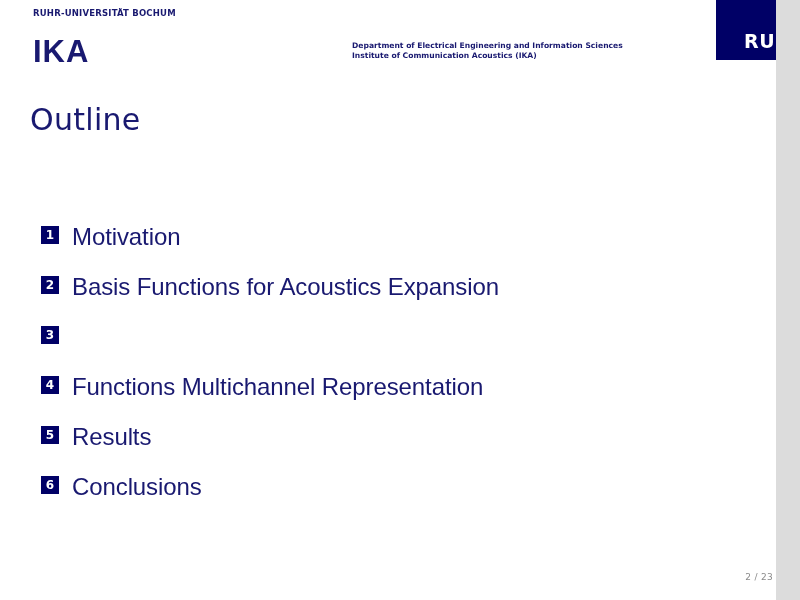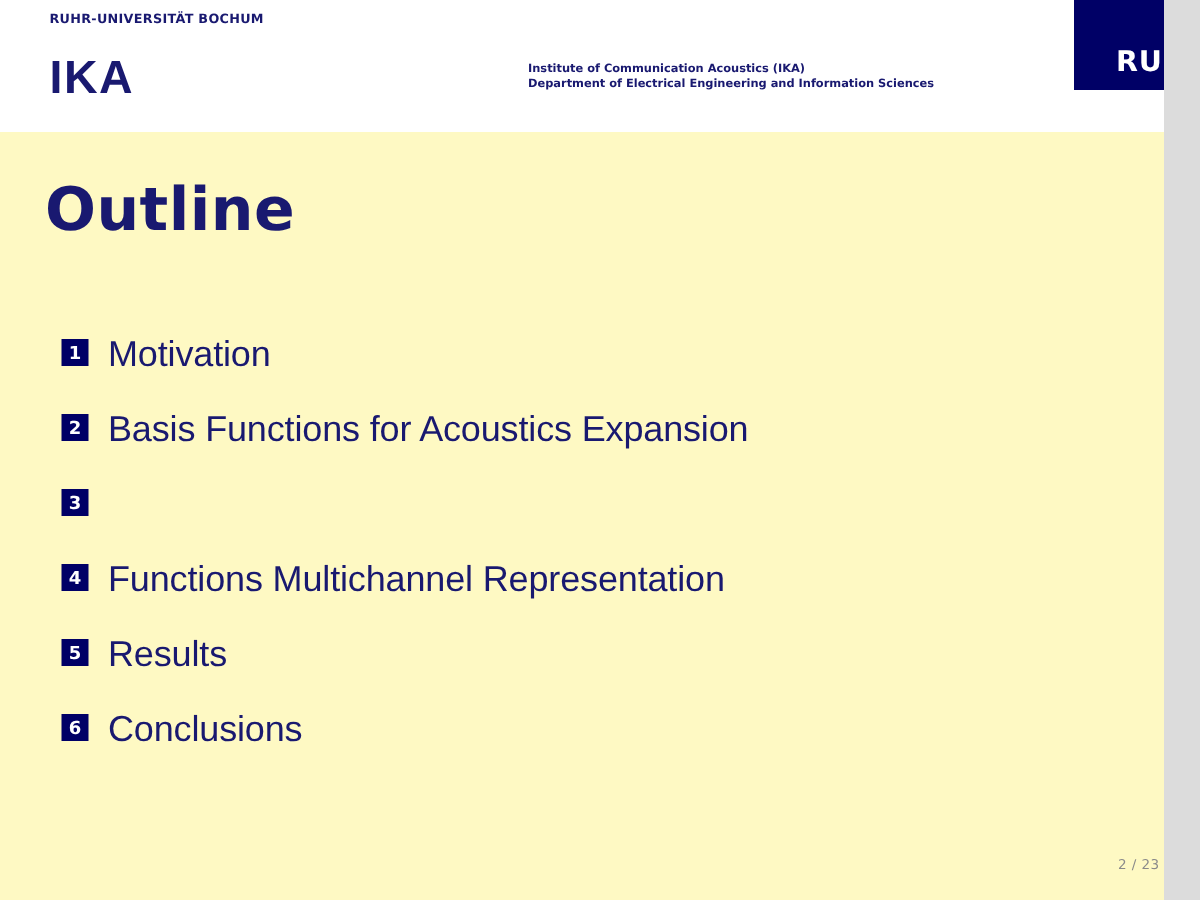--- a/index.html
+++ b/index.html
@@ -10,21 +10,21 @@
     width: 800px;
     height: 600px;
     overflow: hidden;
     background: #dcdcdc;
     font-family: "DejaVu Sans", sans-serif;
   }
   .slide {
     position: relative;
     width: 800px;
     height: 600px;
-    background: #fef9c3;
+    background: #ffffff;
   }
 
   
   .header {
     position: absolute;
     left: 0;
     top: 0;
     width: 776px;
     height: 88px;
     background: #ffffff;
@@ -87,23 +87,23 @@
     top: 0;
     width: 24px;
     height: 600px;
     background: #dcdcdc;
   }
 
   
   .page-title {
     position: absolute;
     left: 30px;
-    top: 117px;
-    font-size: 40px;
-    font-weight: bold;
+    top: 103px;
+    font-size: 30px;
+    font-weight: normal;
     color: #191970;
     letter-spacing: 0.3px;
     line-height: 1.15;
   }
 
   .outline {
     position: absolute;
     left: 41px;
     top: 226px;
     width: 700px;
@@ -150,22 +150,22 @@
 <body>
 
 <div class="slide">
 
   <div class="header">
     <div class="uni-name">RUHR-UNIVERSITÄT BOCHUM</div>
 
     <div class="ika-logo">IKA</div>
 
     <div class="dept-block">
+      <div>Department of Electrical Engineering and Information Sciences</div>
       <div>Institute of Communication Acoustics (IKA)</div>
-      <div>Department of Electrical Engineering and Information Sciences</div>
     </div>
   </div>
 
   <div class="rub-box">
     <div class="rub-text">RUB</div>
   </div>
 
   <div class="right-strip"></div>
 
   <div class="page-title">Outline</div>

